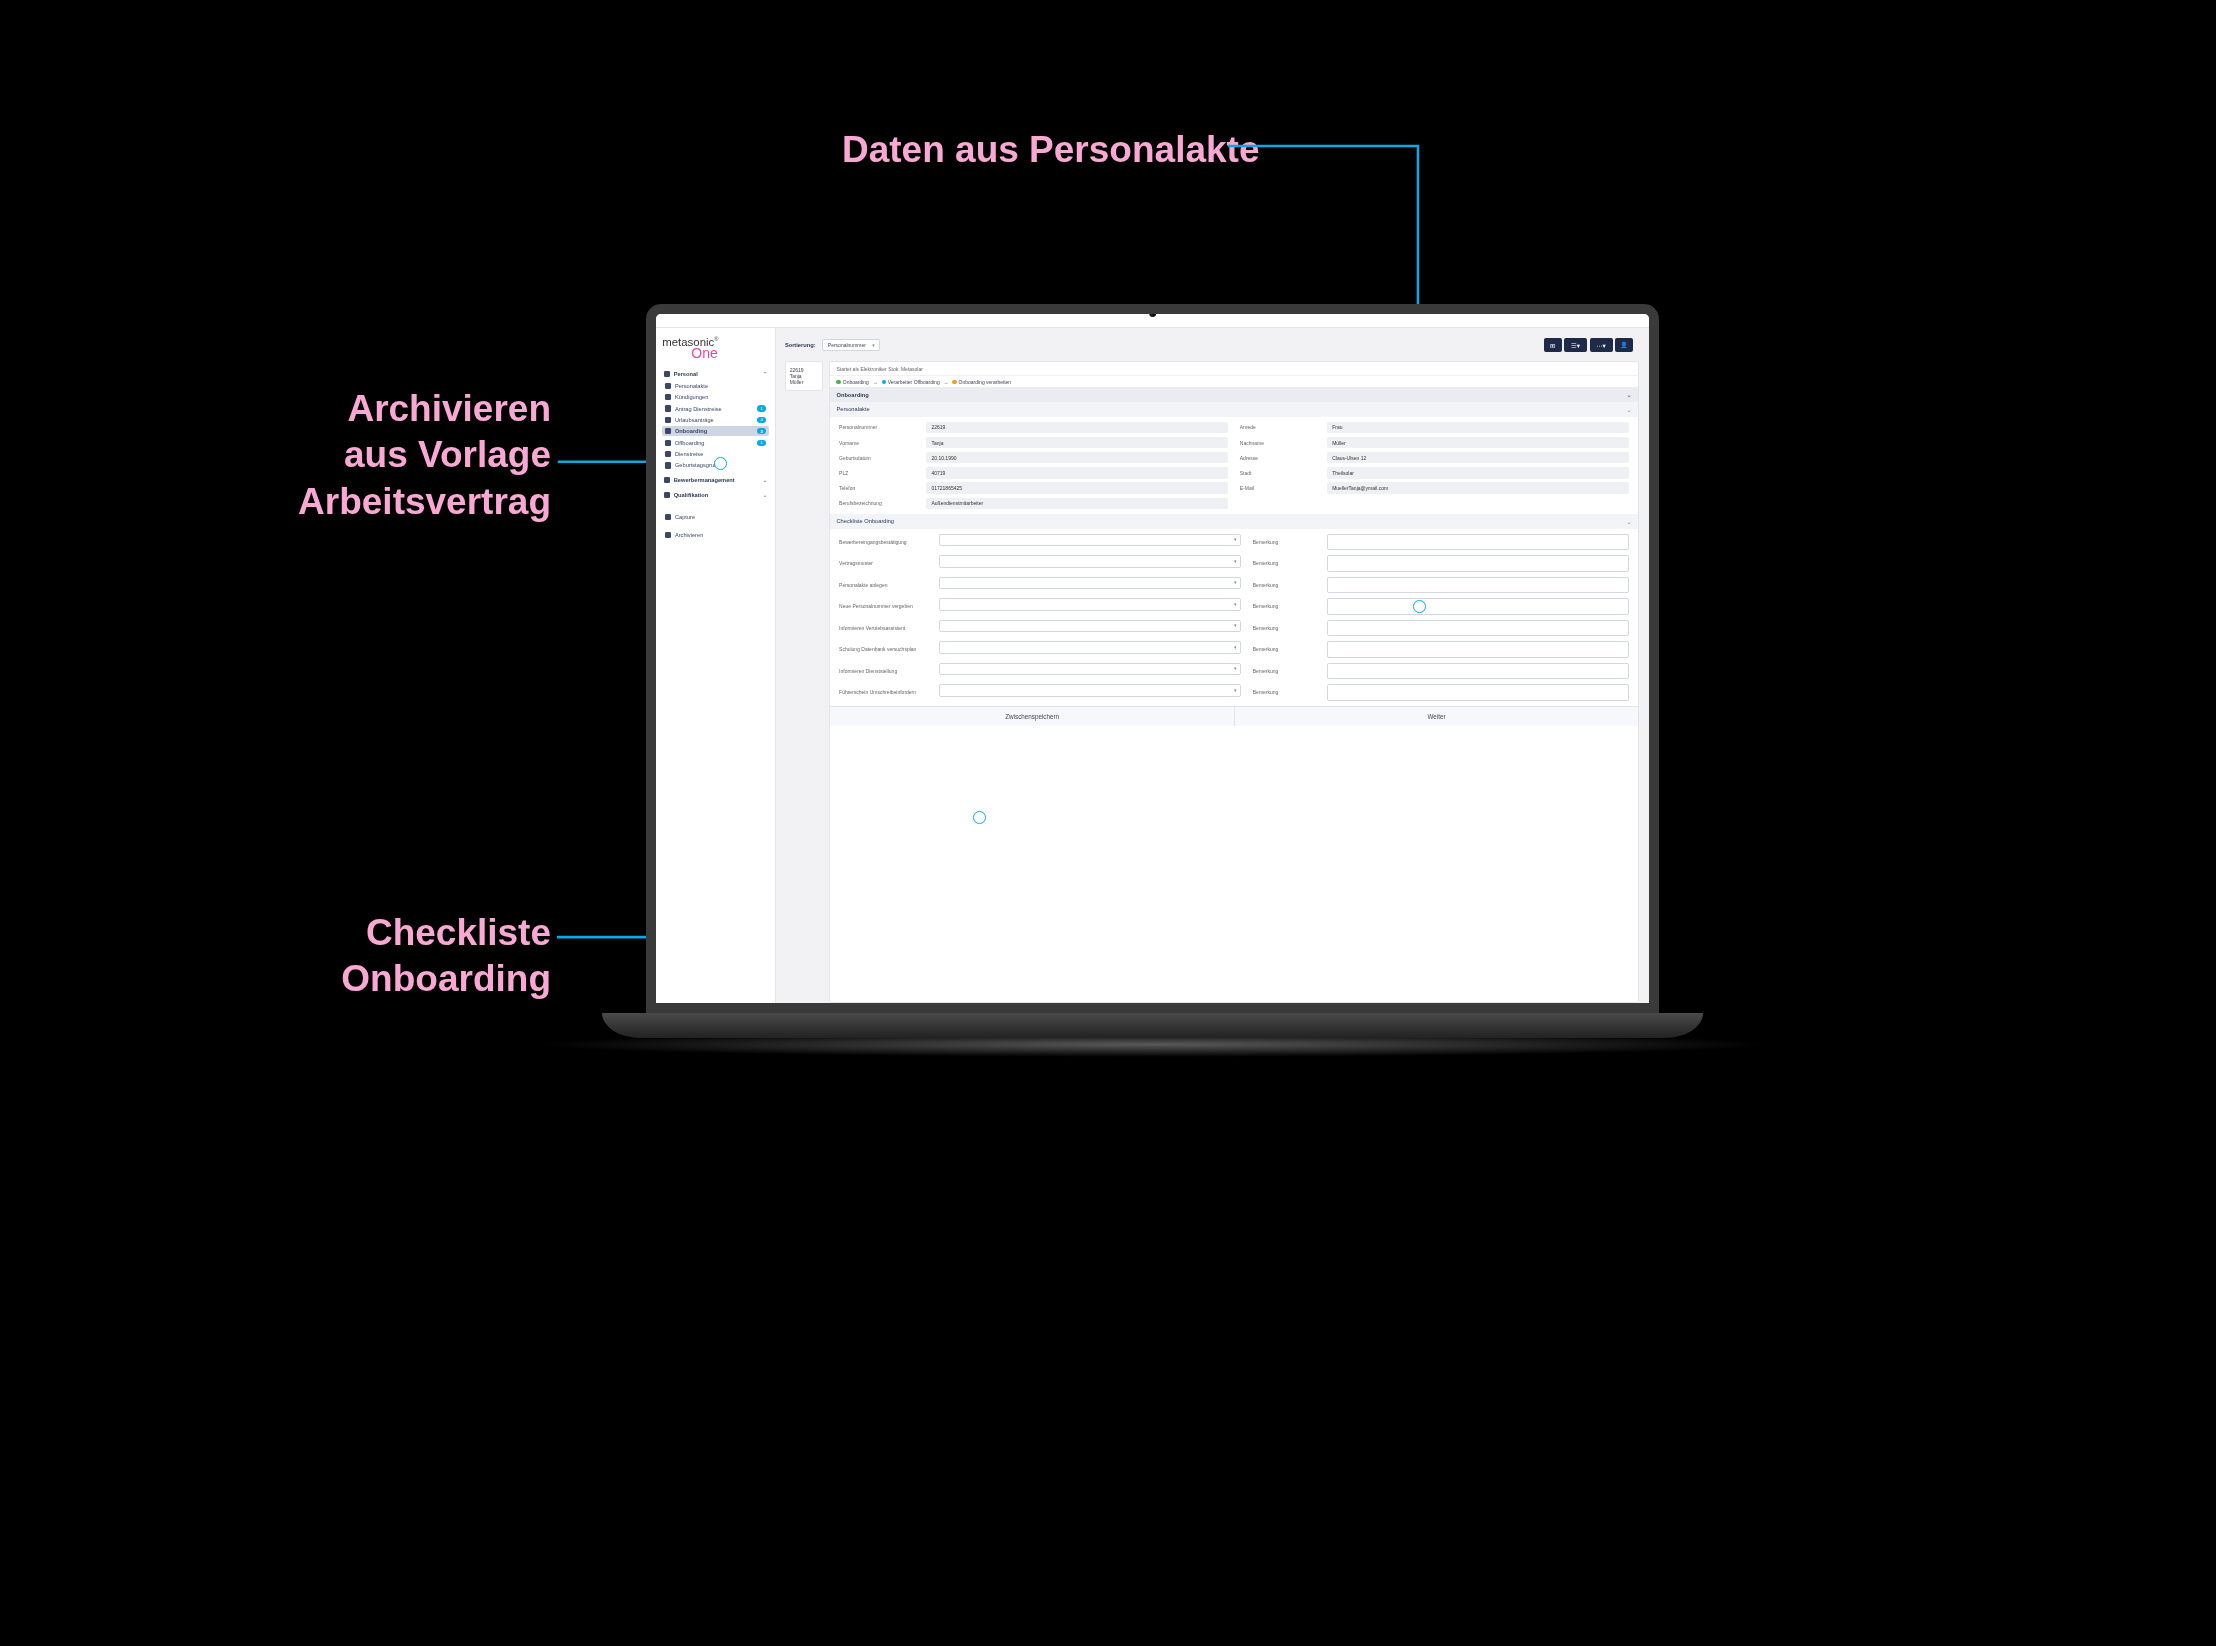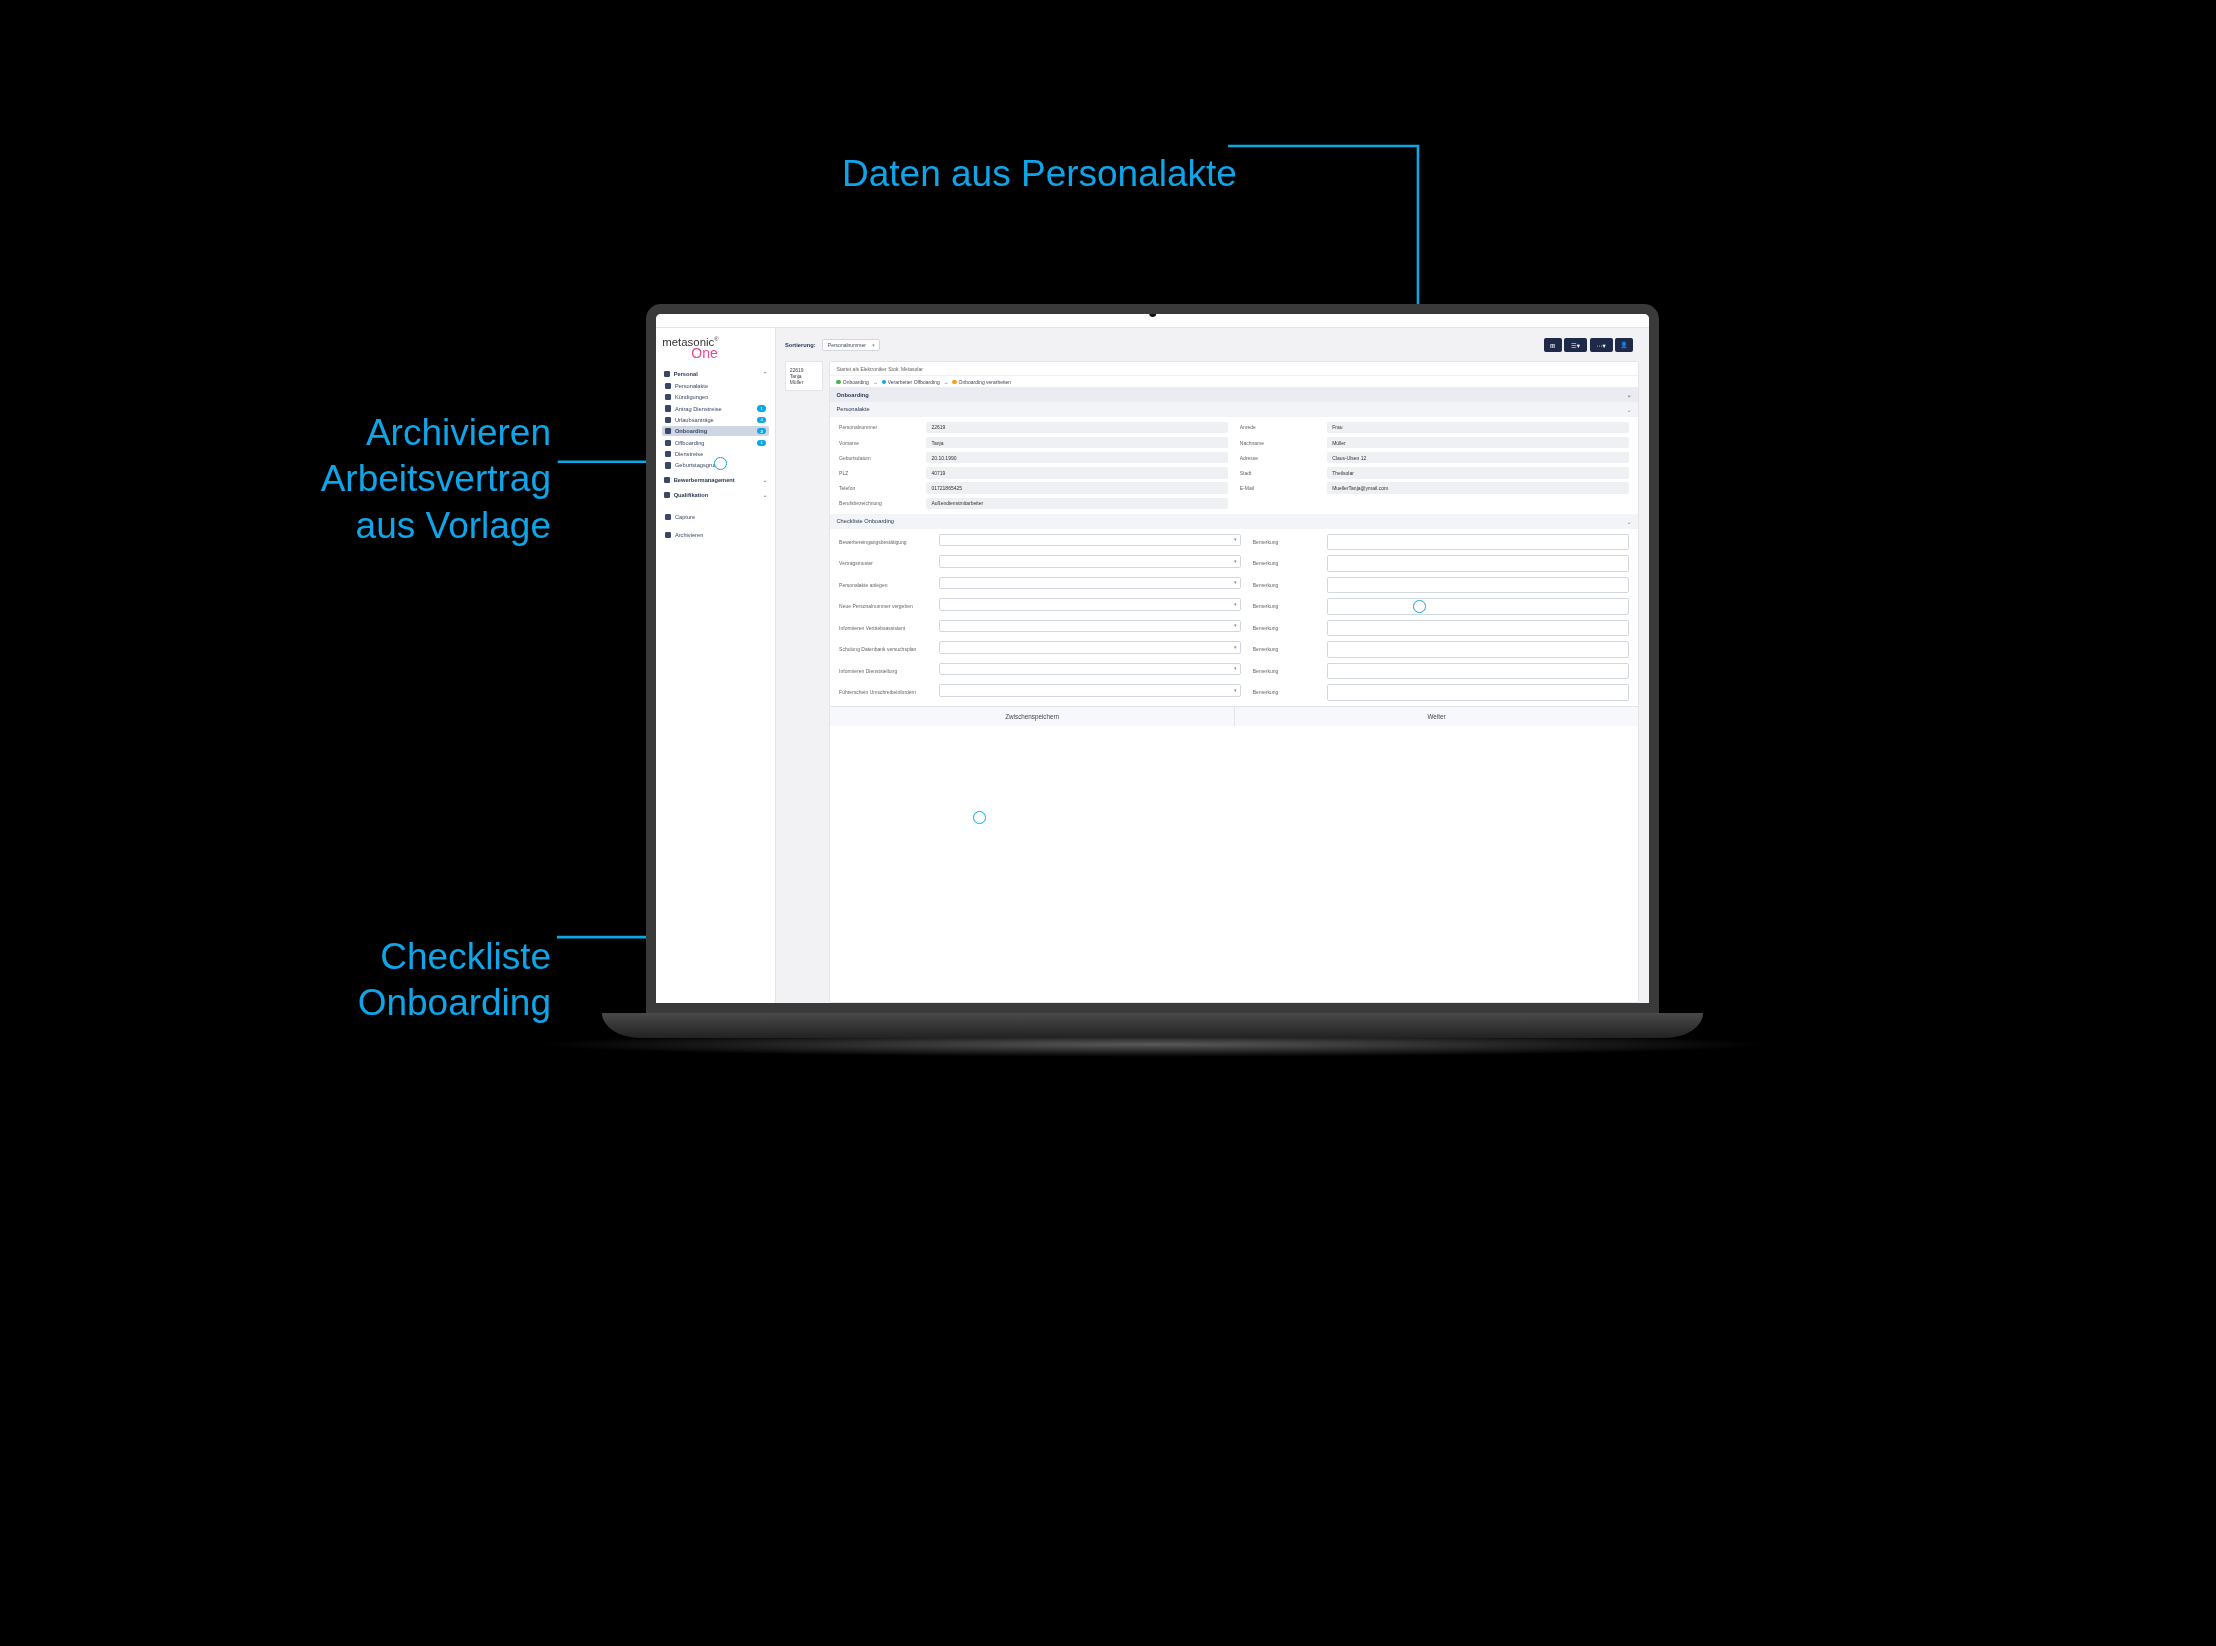--- a/index.html
+++ b/index.html
@@ -7,25 +7,24 @@
     margin: 0;
     background: #000;
     font-family: -apple-system, BlinkMacSystemFont, "Segoe UI", Arial, sans-serif;
     width: 2216px;
     height: 1646px;
     position: relative;
     overflow: hidden;
   }
   .annotation {
     position: absolute;
-    color: #0ea5e9;
-    font-weight: 400;
+    color: #f9a8d4;
+    font-weight: 700;
     line-height: 1.25;
     font-size: 37px;
-    margin-top: 24px;
   }
   .annotation.right { text-align: right; }
   .annotation-line { position: absolute; pointer-events: none; }
   .laptop {
     position: absolute;
     left: 646px;
     top: 304px;
     width: 1013px;
     height: 709px;
   }
@@ -327,22 +326,22 @@
 </head>
 <body>
 
 <div class="annotation" style="left:842px;top:127px;">Daten aus Personalakte</div>
 <svg class="annotation-line" style="left:1228px;top:127px;width:228px;height:481px;" viewBox="0 0 360 760" width="228" height="481">
   <path d="M0 30 L300 30 L300 760" stroke="#0aa8e6" stroke-width="4" fill="none"></path>
 </svg>
 
 <div class="annotation right" style="left:196px;top:386px;width:355px;">
   <div>Archivieren</div>
+  <div>aus Vorlage</div>
   <div>Arbeitsvertrag</div>
-  <div>aus Vorlage</div>
 </div>
 <svg class="annotation-line" style="left:557px;top:443px;width:165px;height:44px;" viewBox="0 0 260 70" width="165" height="44">
   <path d="M0 30 L260 30" stroke="#0aa8e6" stroke-width="4" fill="none"></path>
 </svg>
 
 <div class="annotation right" style="left:196px;top:910px;width:355px;">
   <div>Checkliste</div>
   <div>Onboarding</div>
 </div>
 <svg class="annotation-line" style="left:557px;top:823px;width:424px;height:127px;" viewBox="0 0 670 200" width="424" height="127">

